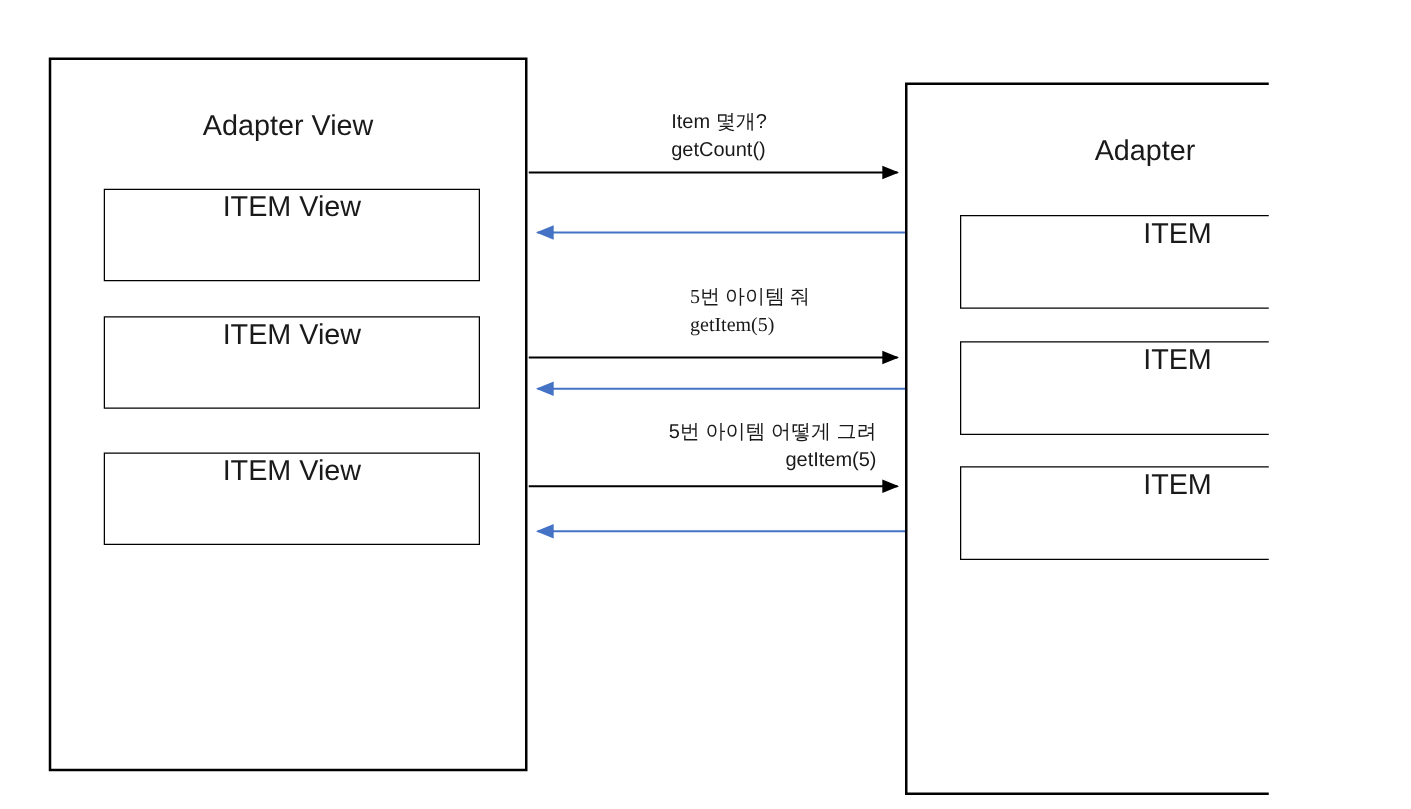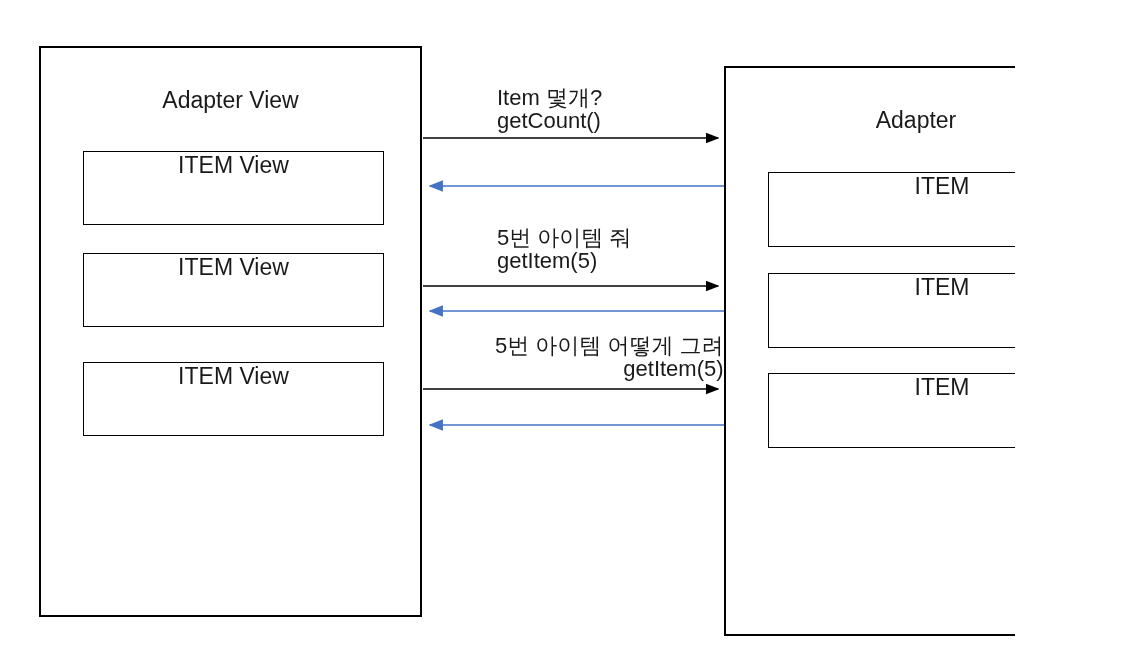--- a/index.html
+++ b/index.html
@@ -58,27 +58,28 @@
   .arrow-layer {
     position: absolute;
     left: 0;
     top: 0;
     width: 1129px;
     height: 647px;
     pointer-events: none;
   }
   .msg-label {
     position: absolute;
-    font-size: 22px;
+    font-size: 16px;
     line-height: 23px;
     color: #1a1a1a;
     white-space: nowrap;
+    margin-left: 40px;
   }
   .msg-1 { left: 497px; top: 86px; }
-  .msg-2 { left: 497px; top: 226px; }
+  .msg-2 { left: 512px; top: 226px; font-family: Liberation Serif, serif; }
   .msg-3 { left: 495px; top: 334px; text-align: right; }
 </style>
 </head>
 <body>
 
 <div class="canvas">
 
   <div class="panel panel-left">
     <div class="panel-title">Adapter View</div>
     <div class="inner-box pl-box-1">

